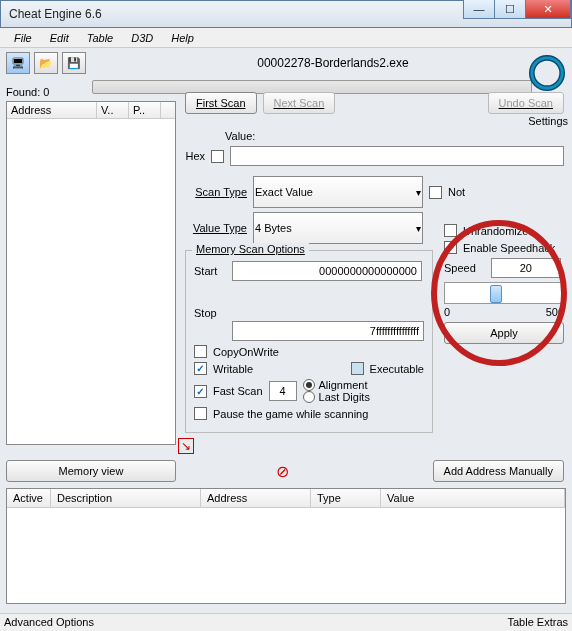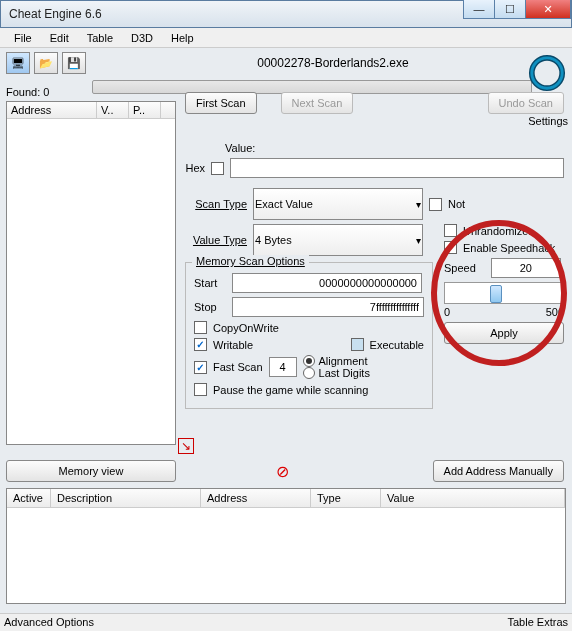--- a/index.html
+++ b/index.html
@@ -6,38 +6,38 @@
 body { background: #e8ecf0; width: 572px; height: 631px; overflow: hidden; position: relative; }
 
 .titlebar { height: 28px; background: linear-gradient(#f0f4f8,#d8e2ec); border: 1px solid #5a7ca0; display: flex; align-items: center; padding-left: 8px; position: relative; }
 .titlebar .caption { color: #222; font-size: 12px; }
 .winbtns { position: absolute; right: 0; top: -2px; display: flex; }
 .winbtn { width: 32px; height: 20px; border: 1px solid #5a80a8; margin-left: -1px; display: flex; align-items: center; justify-content: center; color: #222; }
 .winbtn.min, .winbtn.max { background: linear-gradient(#e8f2fc,#c4dcf0); }
 .winbtn.close { background: linear-gradient(#f08080,#d03020); color: #fff; width: 46px; }
 
 .menubar { height: 20px; background: #f0f0f0; border-bottom: 1px solid #ccc; display: flex; align-items: center; padding-left: 6px; gap: 2px; }
-.menubar span { padding: 2px 8px; }
+.menubar span { padding: 2px 8px; font-style: italic; }
 
 .toolbar-row { display: flex; align-items: center; padding: 4px 6px; gap: 4px; position: relative; }
 .toolbtn { width: 24px; height: 22px; border: 1px solid #888; background: linear-gradient(#fcfcfc,#e0e0e0); display: inline-flex; align-items: center; justify-content: center; font-size: 11px; }
 .processlabel { text-align: center; font-size: 12px; margin-left: 10px; flex: 1; }
 .progressbar { height: 14px; border: 1px solid #999; background: linear-gradient(#e8e8e8,#d8d8d8); margin: 2px 40px 2px 92px; border-radius: 2px; }
 
 .logo { position: absolute; right: 6px; top: 52px; width: 38px; height: 42px; }
 .settings-label { position: absolute; right: 4px; top: 115px; font-size: 11px; }
 
 .left-panel { position: absolute; left: 6px; top: 86px; width: 170px; }
 .found { font-size: 11px; margin-bottom: 3px; }
 .resultlist { border: 1px solid #888; background: #fff; height: 344px; }
 .resultlist .cols { display: flex; border-bottom: 1px solid #ccc; background: linear-gradient(#fcfcfc,#ececec); }
 .resultlist .cols div { padding: 2px 4px; border-right: 1px solid #ccc; font-size: 11px; }
 
 .right-panel { position: absolute; left: 185px; top: 92px; right: 8px; }
-.scanbtns { display: flex; gap: 24px; margin-bottom: 28px; }
+.scanbtns { display: flex; gap: 6px; margin-bottom: 16px; text-decoration: underline; }
 .btn { height: 22px; padding: 0 10px; border: 1px solid #888; background: linear-gradient(#fcfcfc,#e4e4e4); border-radius: 3px; }
 .btn.dis { color: #999; border-color: #bbb; }
 .field-row { display: flex; align-items: center; margin: 4px 0; gap: 6px; }
 .lbl { text-align: right; width: 62px; text-decoration: underline; }
 .txt { border: 1px solid #888; background: #fff; height: 20px; padding: 0 4px; }
 .sel { border: 1px solid #888; background: linear-gradient(#fff,#eee); height: 32px; padding: 0 1px; display: flex; align-items: center; justify-content: space-between; }
 .sel::after { content: "▾"; font-size: 10px; }
 .chk { width: 13px; height: 13px; border: 1px solid #666; background: #fff; display: inline-flex; align-items: center; justify-content: center; font-size: 10px; color: #0066cc; font-weight: bold; }
 .chk.on::after { content: "✓"; }
 .chk.half { background: #c8e0f0; }
@@ -142,21 +142,21 @@
   </div>
 
   <div class="group" style="width:248px">
     <span class="gtitle">Memory Scan Options</span>
     <div class="field-row">
       <span style="width:32px">Start</span>
       <input class="txt" style="width: 190px; text-align: right;" value="0000000000000000">
     </div>
     <div class="field-row">
       <span style="width:32px">Stop</span>
-      <input class="txt" style="width: 194px; text-align: right;" value="7fffffffffffffff">
+      <input class="txt" style="width: 194px; text-align: right; margin-top: 36px;" value="7fffffffffffffff">
     </div>
     <div class="field-row">
       <span class="chk"></span>
       <span>CopyOnWrite</span>
     </div>
     <div class="field-row">
       <span class="chk on"></span>
       <span>Writable</span>
       <div style="flex:1"></div>
       <span class="chk half"></span>

